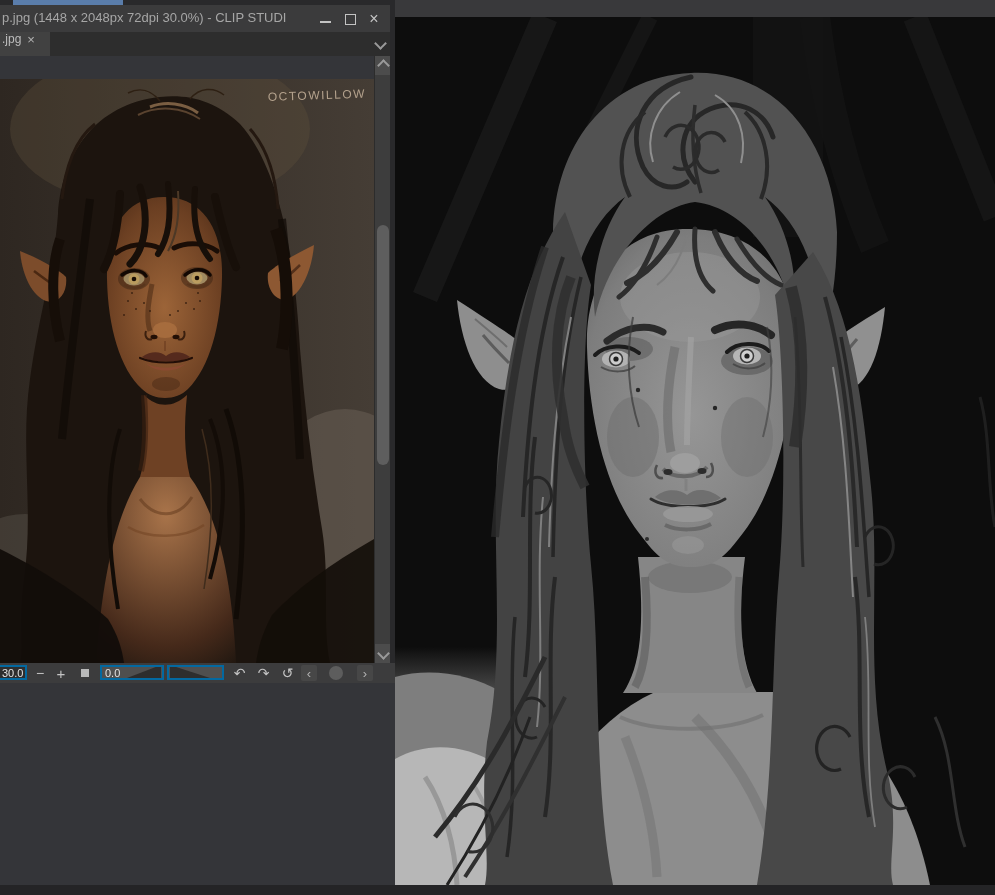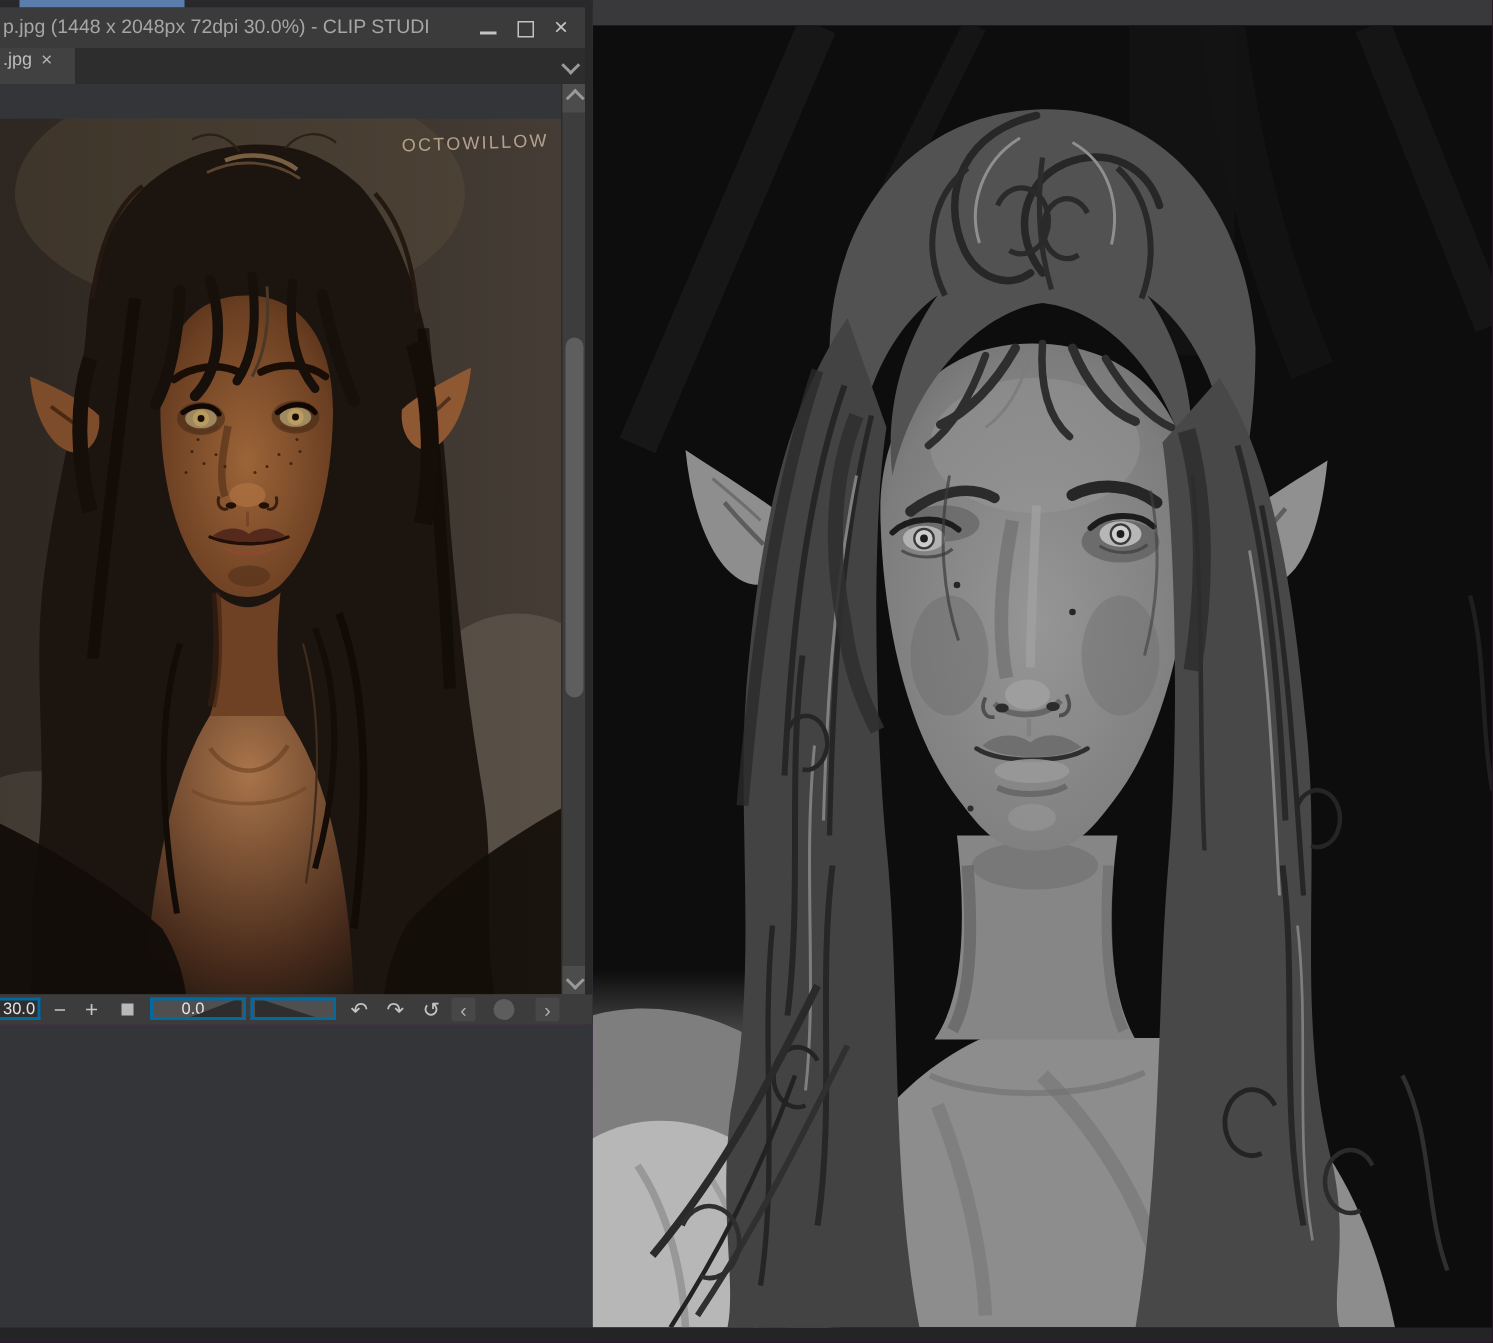--- a/index.html
+++ b/index.html
@@ -30,21 +30,21 @@
   #v-scrollbar{left:374px;top:0;width:16px;height:607px;background:#3d3d3d;border-left:1px solid #2c2c2c;box-sizing:border-box;}
   .sb-btn{left:0;width:16px;height:19px;background:#4c4c4c;display:flex;align-items:center;justify-content:center;}
   #sb-up{top:0;} #sb-down{top:588px;}
   #sb-thumb{left:2px;top:169px;width:12px;height:240px;background:#5e5e5e;border-radius:6px;}
   #win-right-edge{left:390px;top:0;width:5px;height:683px;background:#29292b;}
   
   #canvas-footer{left:0;top:663px;width:395px;height:20px;background:#3c3c3d;}
   .valbox{top:2px;height:15px;background:#4f4f4f;border:2px solid #0369a1;box-sizing:border-box;
           color:#e2e2e2;font-size:11px;line-height:13px;overflow:hidden;}
   #zoom-box{left:0;width:27px;border-left:none;background:#2e2e2e;padding-left:2px;}
-  #rot-box{left:100px;width:64px;padding-left:19px;}
+  #rot-box{left:100px;width:64px;padding-left:3px;}
   #nav-box{left:167px;width:57px;}
   .wedge-r{position:absolute;right:1px;bottom:0;width:0;height:0;border-left:34px solid transparent;border-bottom:13px solid #2d2d2d;}
   .wedge-l{position:absolute;left:1px;bottom:0;width:0;height:0;border-right:40px solid transparent;border-bottom:13px solid #2e2e2e;}
   .fbtn{top:0;height:20px;display:flex;align-items:center;justify-content:center;color:#c4c4c4;}
   #zoom-out{left:31px;width:18px;font-size:14px;}
   #zoom-in{left:52px;width:18px;font-size:15px;}
   #px-btn{left:78px;width:14px;}
   .sq-glyph{width:8px;height:8px;background:#b9b9b9;}
   #undo-btn{left:230px;width:19px;font-size:14px;}
   #redo-btn{left:254px;width:19px;font-size:14px;}

